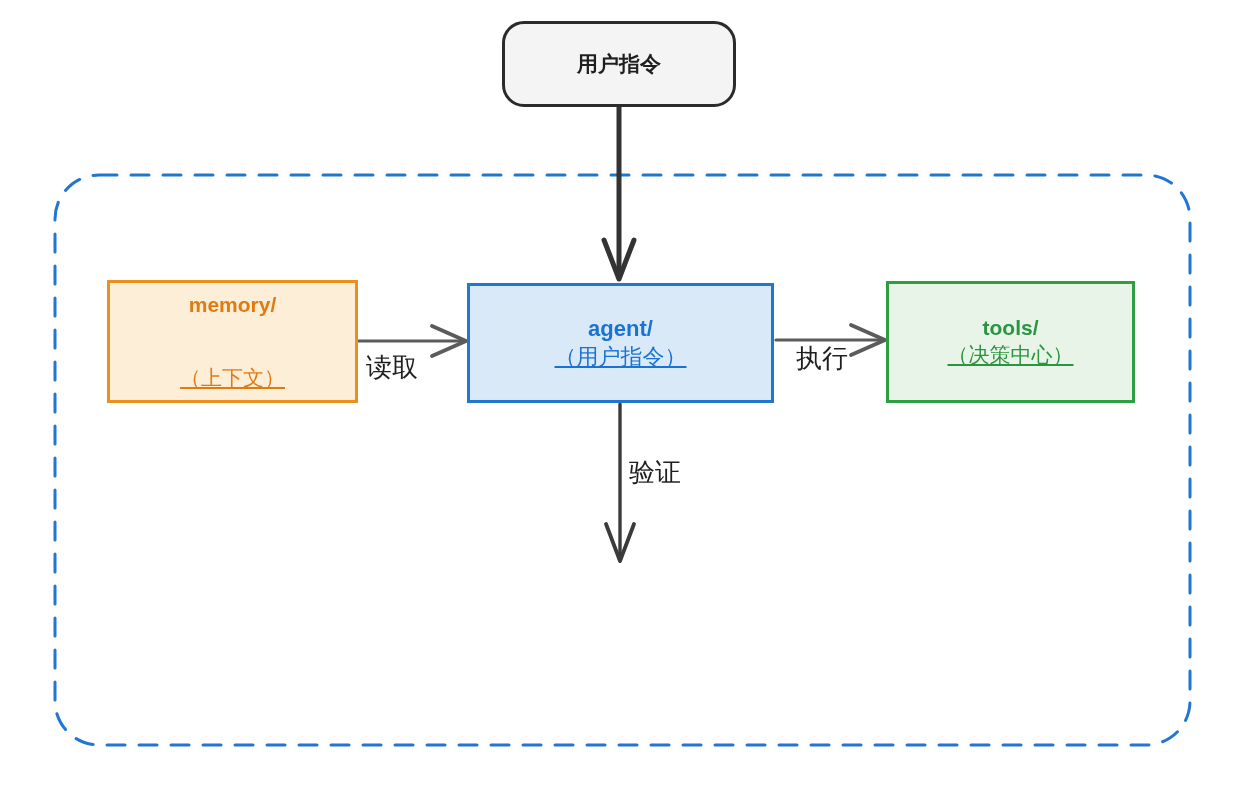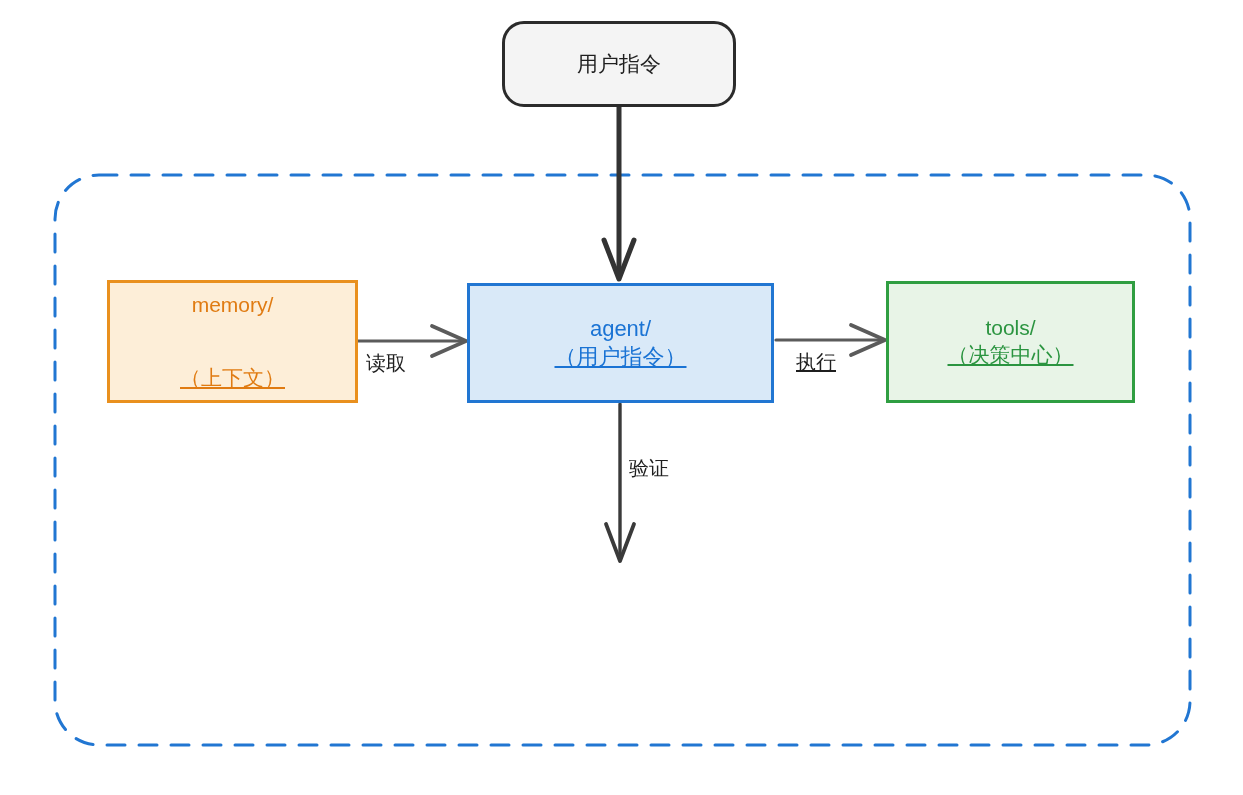--- a/index.html
+++ b/index.html
@@ -28,21 +28,21 @@
   .node {
     position: absolute;
     box-sizing: border-box;
     display: flex;
     flex-direction: column;
     align-items: center;
     justify-content: center;
     line-height: 1.28;
     text-align: center;
   }
-  .node .l1 { white-space: nowrap; }
+  .node .l1 { white-space: nowrap; font-weight: bold; }
   .node .l2 { white-space: nowrap; text-decoration: underline; }
 
   
   #node-user {
     left: 502px;
     top: 21px;
     width: 234px;
     height: 86px;
     border: 3px solid #2b2b2b;
     border-radius: 22px;
@@ -95,26 +95,26 @@
     width: 306px;
     height: 120px;
     border: 3px solid #e0202a;
     background: #fbe3e6;
     color: #e01f28;
     font-size: 22px;
   }
 
   .edge-label {
     position: absolute;
-    font-size: 20px;
+    font-size: 26px;
     color: #1f1f1f;
     white-space: nowrap;
   }
   #label-read  { left: 366px; top: 350px; }
-  #label-exec  { left: 796px; top: 349px; text-decoration: underline; }
+  #label-exec  { left: 796px; top: 341px; }
   #label-verify{ left: 629px; top: 455px; }
 
   #watermark {
     position: absolute;
     left: 905px;
     top: 742px;
     font-size: 22px;
     color: #4f4f4f;
     white-space: nowrap;
     letter-spacing: 0.5px;

